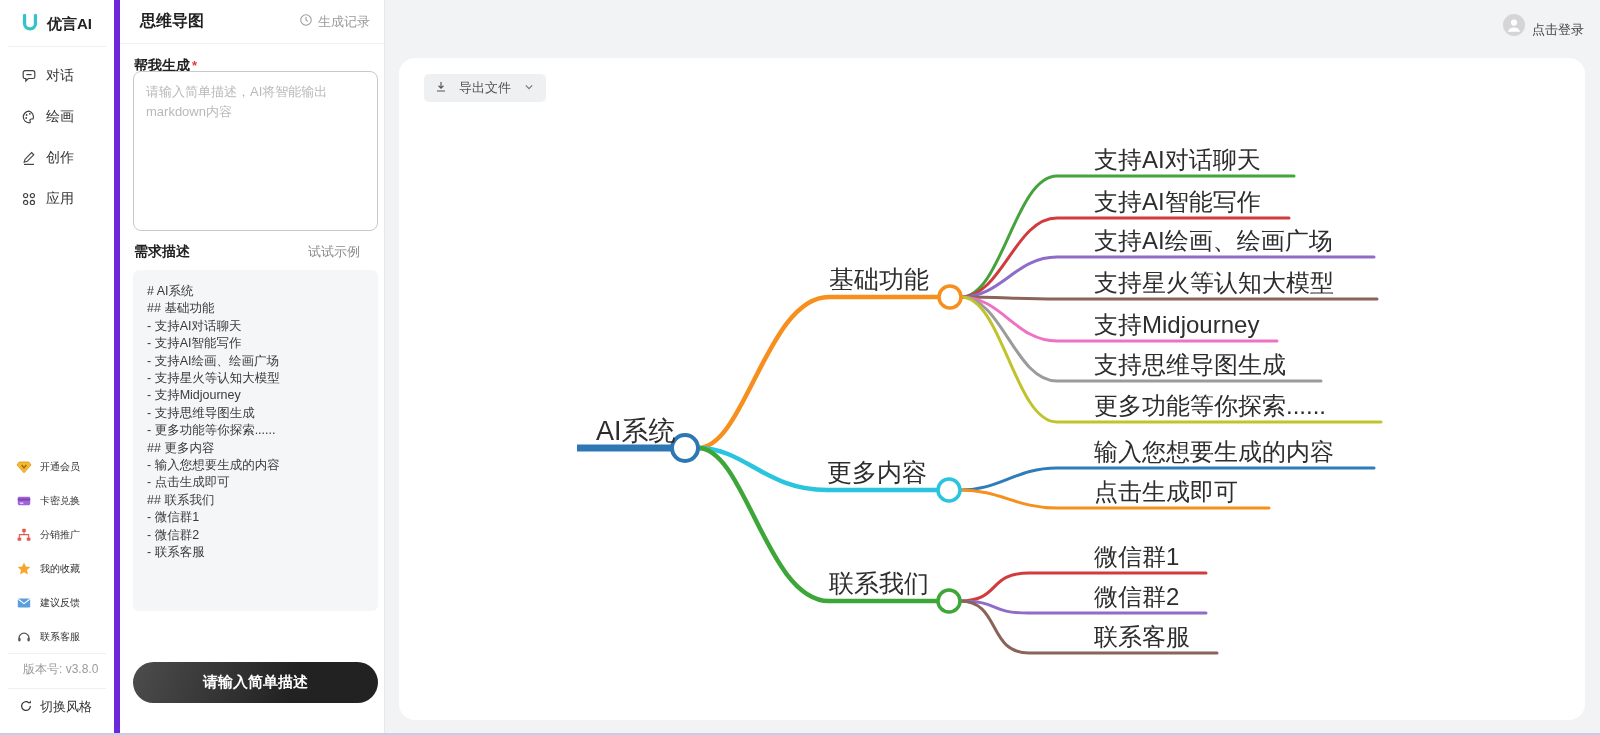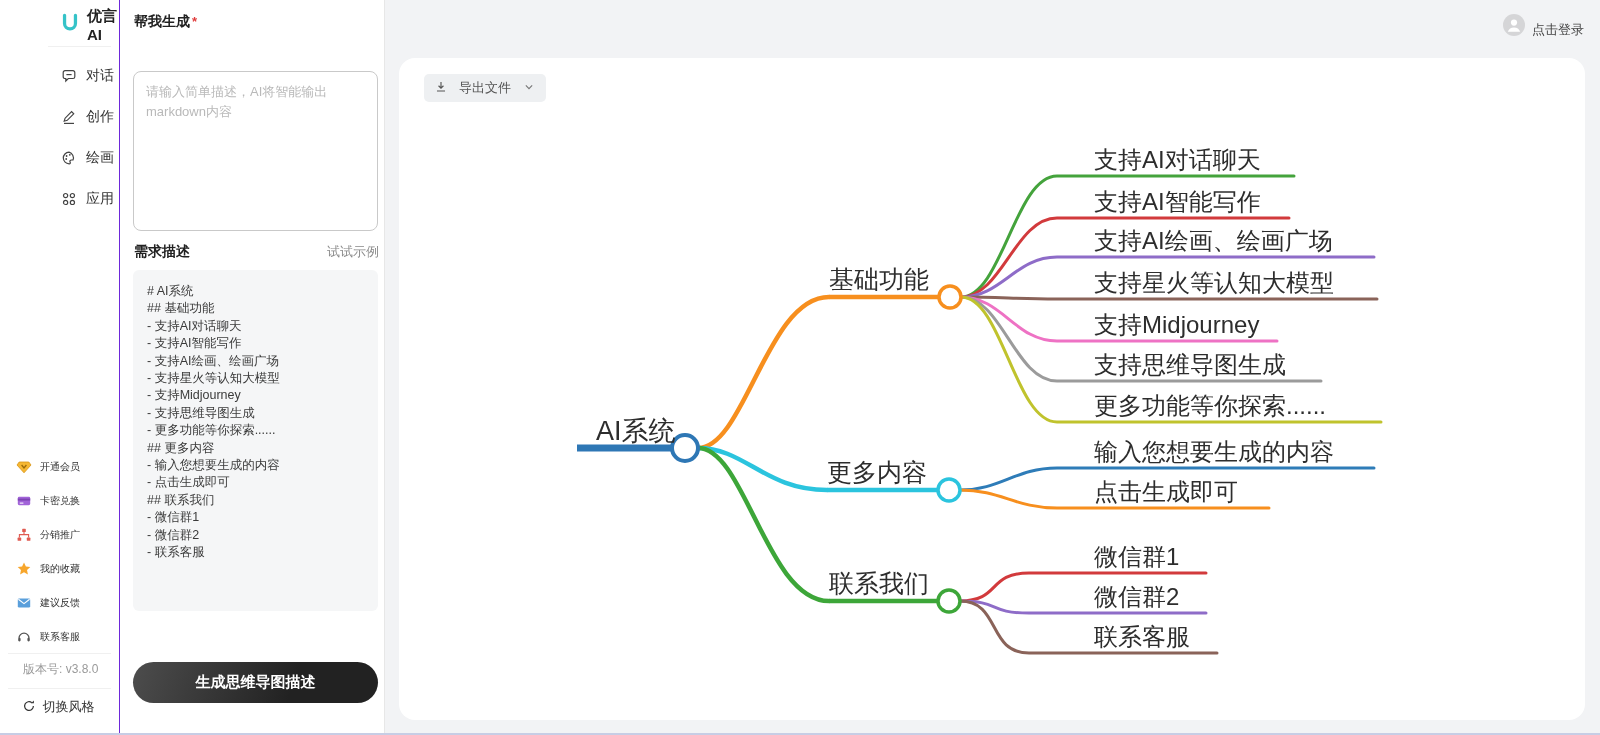--- a/index.html
+++ b/index.html
@@ -1,21 +1,21 @@
 <!DOCTYPE html>
 <html><head>
 <meta charset="utf-8">
 <style>
   * { margin:0; padding:0; box-sizing:border-box; }
   html,body { width:1600px; height:735px; overflow:hidden;
     font-family:"Liberation Sans","DejaVu Sans",sans-serif; background:#f2f3f5; }
 
   
   .sidebar { position:absolute; left:0; top:0; width:120px; height:735px;
-    background:#fff; border-right:1px solid #6d28d9; z-index:10;padding-left:40px; }
+    background:#fff; border-right:6px solid #6d28d9; z-index:10; }
   .logo-row { display:flex; align-items:center; gap:7px; padding:13px 0 0 20px; height:36px; cursor:pointer; }
   .logo-row svg { width:20px; height:20px; }
   .logo-text { font-weight:bold; font-size:15px; color:#222; }
   .sb-div { height:1px; background:#f0f0f0; margin:10px 8px 0 8px; }
   #nav-top { margin-top:8px; }
   .nav-item { display:flex; align-items:center; gap:9px; padding-left:21px; height:41px;
     font-size:14px; color:#333; cursor:pointer; }
   .nav-item svg { width:16px; height:16px; flex:none; }
   #nav-bottom { position:absolute; top:450px; left:0; right:0; }
   #nav-bottom .nav-item { height:34px; padding-left:16px; font-size:10px; gap:8px; }
@@ -33,21 +33,21 @@
     padding:0 14px 0 20px; border-bottom:1px solid #f0f0f0; }
   .panel-title { font-size:16px; font-weight:bold; color:#1f1f1f; }
   .history { display:flex; gap:5px; align-items:center; font-size:13px; color:#999; cursor:pointer; }
   .history svg { width:14px; height:14px; }
   .gen-label { margin:13px 0 0 14px; font-weight:bold; font-size:14px; color:#222; }
   .req-star { color:#e03b3b; margin-left:2px; font-size:13px; }
   .desc-input { position:absolute; left:13px; top:71px; width:245px; height:160px;
     border:1px solid #c9c9c9; border-radius:8px; padding:10px 12px; font-size:13px;
     color:#333; resize:none; outline:none; background:#fff; font-family:inherit; line-height:1.55; }
   .desc-input::placeholder { color:#b9b9b9; }
-  .req-row { position:absolute; top:243px; left:14px; right:5px;
+  .req-row { position:absolute; top:243px; left:14px; right:24px;
     display:flex; justify-content:space-between; align-items:center; }
   .req-label { font-weight:bold; font-size:14px; color:#222; }
   .example-link { font-size:13px; color:#8a8a8a; cursor:pointer; }
   .md-box { position:absolute; left:13px; top:270px; width:245px; height:341px;
     background:#f5f6f7; border-radius:6px; padding:13px 14px; font-size:12.5px;
     color:#3a3a3a; line-height:17.4px; overflow:hidden; }
   .gen-btn { position:absolute; left:13px; top:662px; width:245px; height:41px;
     border:none; border-radius:21px; background:linear-gradient(110deg,#4d4d4d,#222 65%);
     color:#fff; font-size:15px; font-weight:bold; cursor:pointer; font-family:inherit; }
 
@@ -85,36 +85,36 @@
           <svg viewBox="0 0 16 16">
             <path d="M4 2.7h8a1.8 1.8 0 0 1 1.8 1.8v4.2A1.8 1.8 0 0 1 12 10.5H7.3L4.8 13v-2.5H4A1.8 1.8 0 0 1 2.2 8.7V4.5A1.8 1.8 0 0 1 4 2.7z" fill="none" stroke="#444" stroke-width="1.2"></path>
             <path d="M5.4 6.6h5.2" stroke="#444" stroke-width="1.2"></path>
           </svg>
         </span>
         <span>对话</span>
       </div>
       <div class="nav-item">
         <span style="width: 16px; height: 16px; display: inline-flex;">
           <svg viewBox="0 0 16 16">
-            <path d="M3.2 12.2l.9-3 6.5-6.5 2.1 2.1-6.5 6.5-3 .9z" fill="none" stroke="#444" stroke-width="1.2"></path>
-            <path d="M3 14.4h10" stroke="#444" stroke-width="1.2"></path>
-          </svg>
-        </span>
-        <span>创作</span>
-      </div>
-      <div class="nav-item">
-        <span style="width: 16px; height: 16px; display: inline-flex;">
-          <svg viewBox="0 0 16 16">
             <path d="M8 2.2a5.8 5.8 0 1 0 .2 11.6c1.1 0 1.4-.9.9-1.7-.6-1 .1-2.1 1.3-2.1h1.6A5.8 5.8 0 0 0 8 2.2z" fill="none" stroke="#444" stroke-width="1.2"></path>
             <circle cx="5.6" cy="6" r=".9" fill="#444"></circle>
             <circle cx="8.8" cy="4.8" r=".9" fill="#444"></circle>
             <circle cx="5.2" cy="9" r=".9" fill="#444"></circle>
           </svg>
         </span>
         <span>绘画</span>
+      </div>
+      <div class="nav-item">
+        <span style="width: 16px; height: 16px; display: inline-flex;">
+          <svg viewBox="0 0 16 16">
+            <path d="M3.2 12.2l.9-3 6.5-6.5 2.1 2.1-6.5 6.5-3 .9z" fill="none" stroke="#444" stroke-width="1.2"></path>
+            <path d="M3 14.4h10" stroke="#444" stroke-width="1.2"></path>
+          </svg>
+        </span>
+        <span>创作</span>
       </div>
       <div class="nav-item">
         <span style="width: 16px; height: 16px; display: inline-flex;">
           <svg viewBox="0 0 16 16">
             <circle cx="4.6" cy="4.6" r="2.1" fill="none" stroke="#444" stroke-width="1.2"></circle>
             <circle cx="11.4" cy="4.6" r="2.1" fill="none" stroke="#444" stroke-width="1.2"></circle>
             <circle cx="4.6" cy="11.4" r="2.1" fill="none" stroke="#444" stroke-width="1.2"></circle>
             <circle cx="11.4" cy="11.4" r="2.1" fill="none" stroke="#444" stroke-width="1.2"></circle>
           </svg>
         </span>
@@ -186,20 +186,30 @@
   <div class="style-switch">
     <span><svg viewBox="0 0 16 16">
           <path d="M13 8a5 5 0 1 1-1.8-3.8" fill="none" stroke="#333" stroke-width="1.4"></path>
           <path d="M13.6 1.6v3.2h-3.2z" fill="#333"></path>
         </svg></span>
     <span>切换风格</span>
   </div>
 </aside>
 
 <section class="panel">
+  <div class="panel-header">
+    <span class="panel-title">思维导图</span>
+    <span class="history">
+      <span><svg viewBox="0 0 16 16">
+            <circle cx="8" cy="8" r="6" fill="none" stroke="#9a9a9a" stroke-width="1.2"></circle>
+            <path d="M8 4.6V8l2.4 1.6" fill="none" stroke="#9a9a9a" stroke-width="1.2"></path>
+          </svg></span>
+      <span>生成记录</span>
+    </span>
+  </div>
   <div class="gen-label">
     <span>帮我生成</span><span class="req-star">*</span>
   </div>
   <textarea class="desc-input" placeholder="请输入简单描述，AI将智能输出markdown内容" style=""></textarea>
   <div class="req-row">
     <span class="req-label">需求描述</span>
     <span class="example-link">试试示例</span>
   </div>
   <div class="md-box">
       <div># AI系统</div>
@@ -212,21 +222,21 @@
       <div>- 支持思维导图生成</div>
       <div>- 更多功能等你探索......</div>
       <div>## 更多内容</div>
       <div>- 输入您想要生成的内容</div>
       <div>- 点击生成即可</div>
       <div>## 联系我们</div>
       <div>- 微信群1</div>
       <div>- 微信群2</div>
       <div>- 联系客服</div>
     </div>
-  <button class="gen-btn">生成思维导图描述</button>
+  <button class="gen-btn">请输入简单描述</button>
 </section>
 
 <main class="main">
   <div class="login-chip">
     <span><svg viewBox="0 0 22 22">
           <circle cx="11" cy="11" r="11" fill="#d5d5d7"></circle>
           <circle cx="11" cy="8.6" r="3.1" fill="#fff"></circle>
           <path d="M4.8 17.8a6.6 6.6 0 0 1 12.4 0z" fill="#fff"></path>
         </svg></span>
     <span>点击登录</span>

